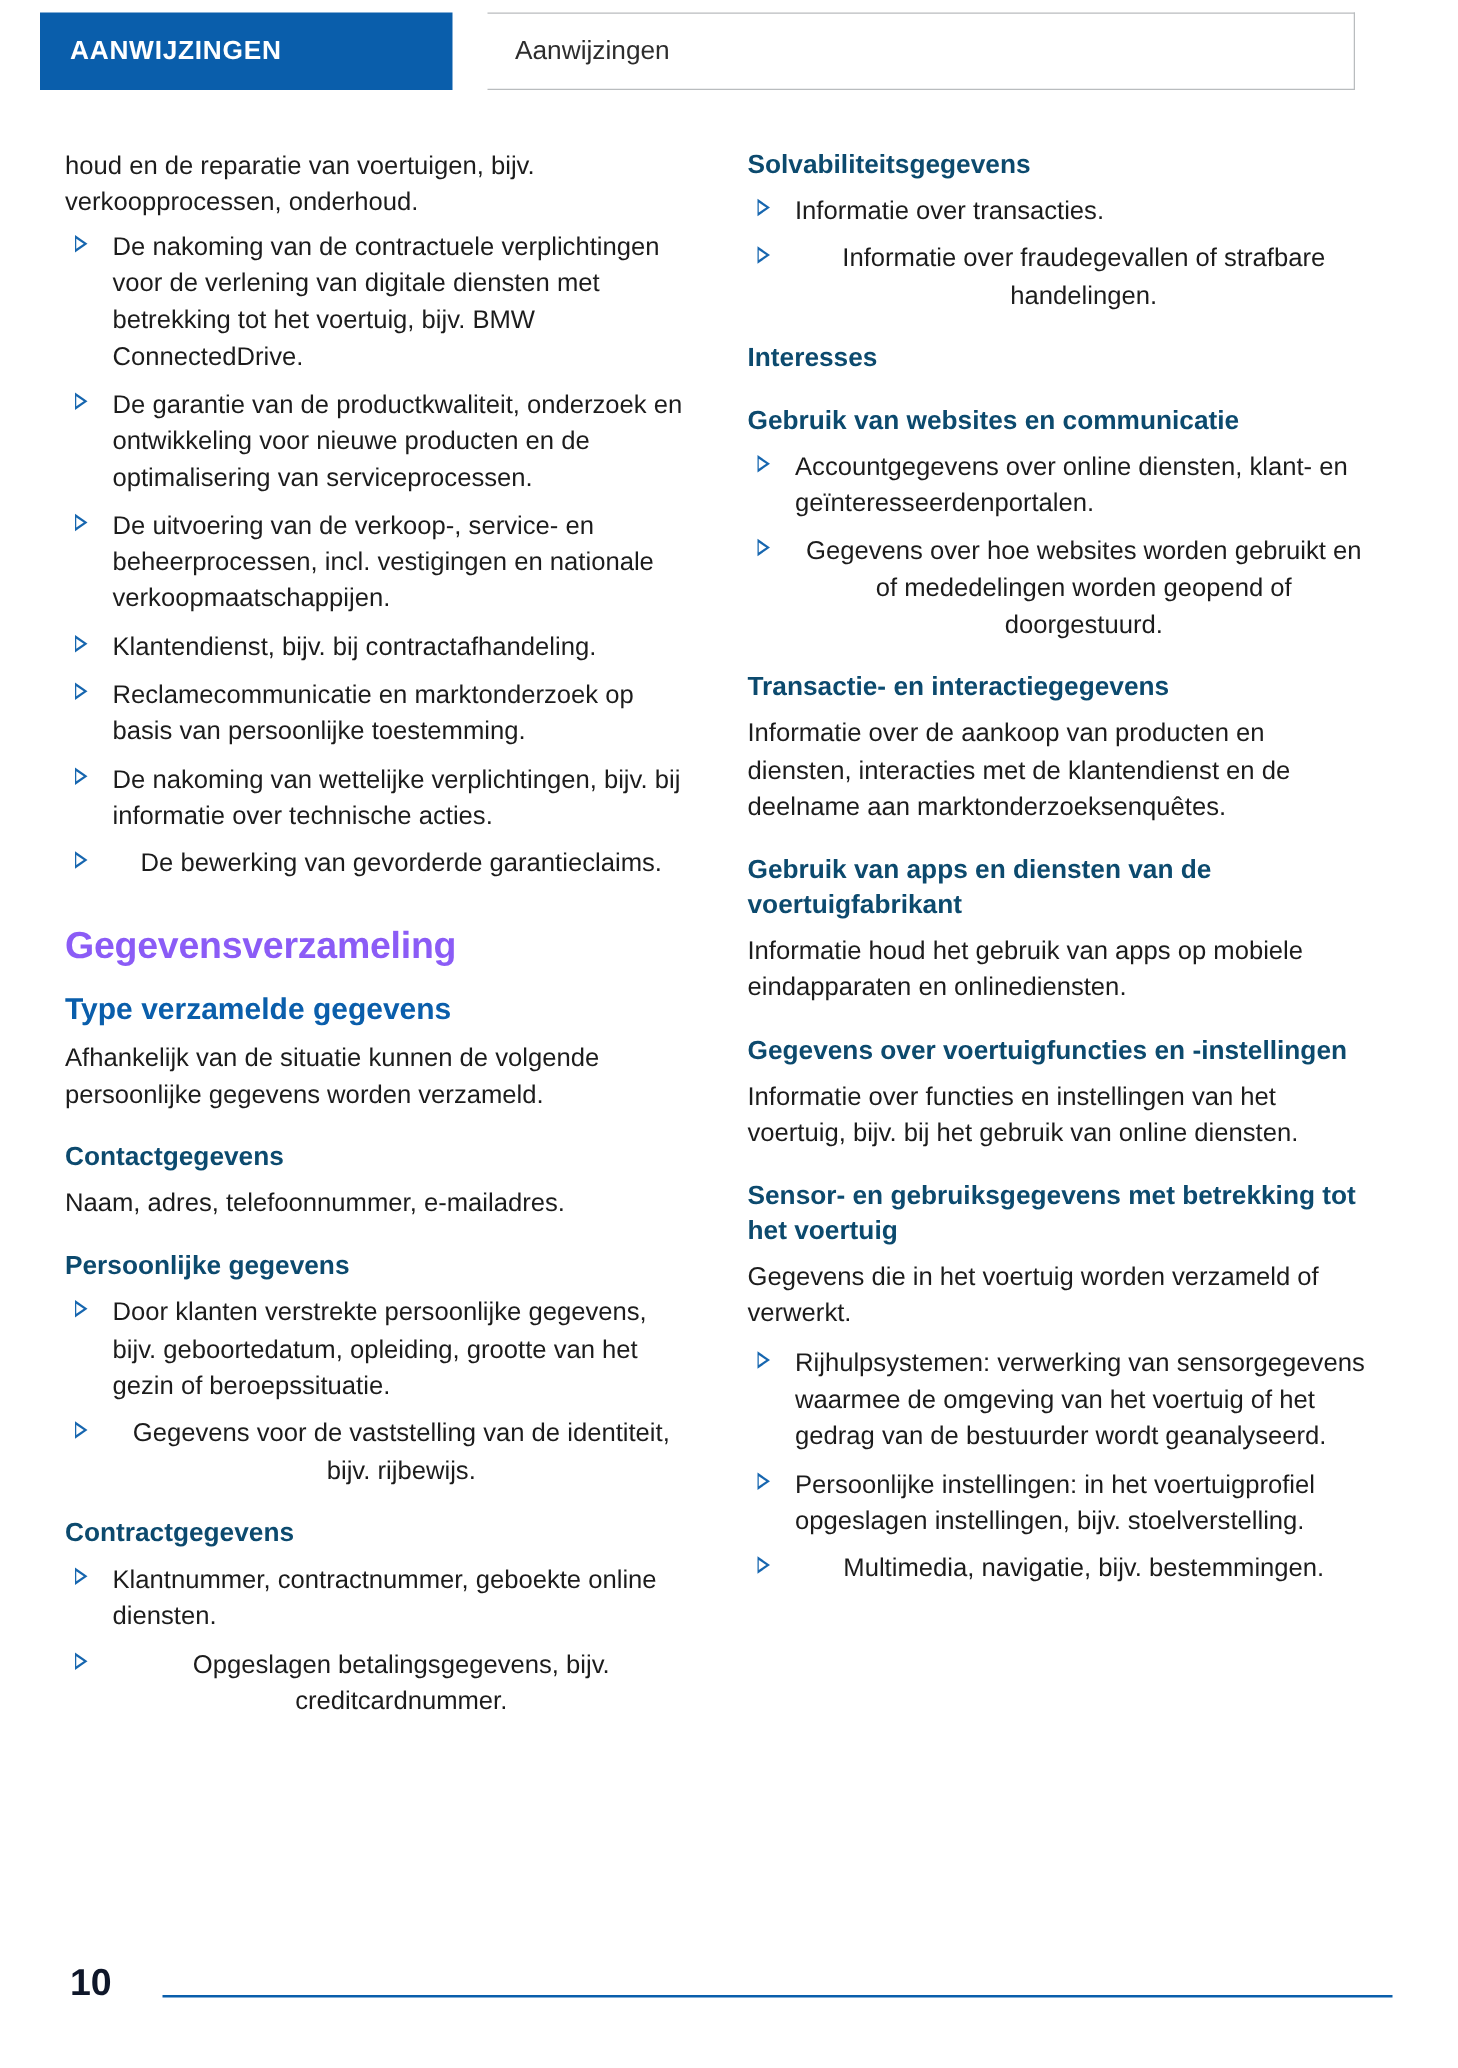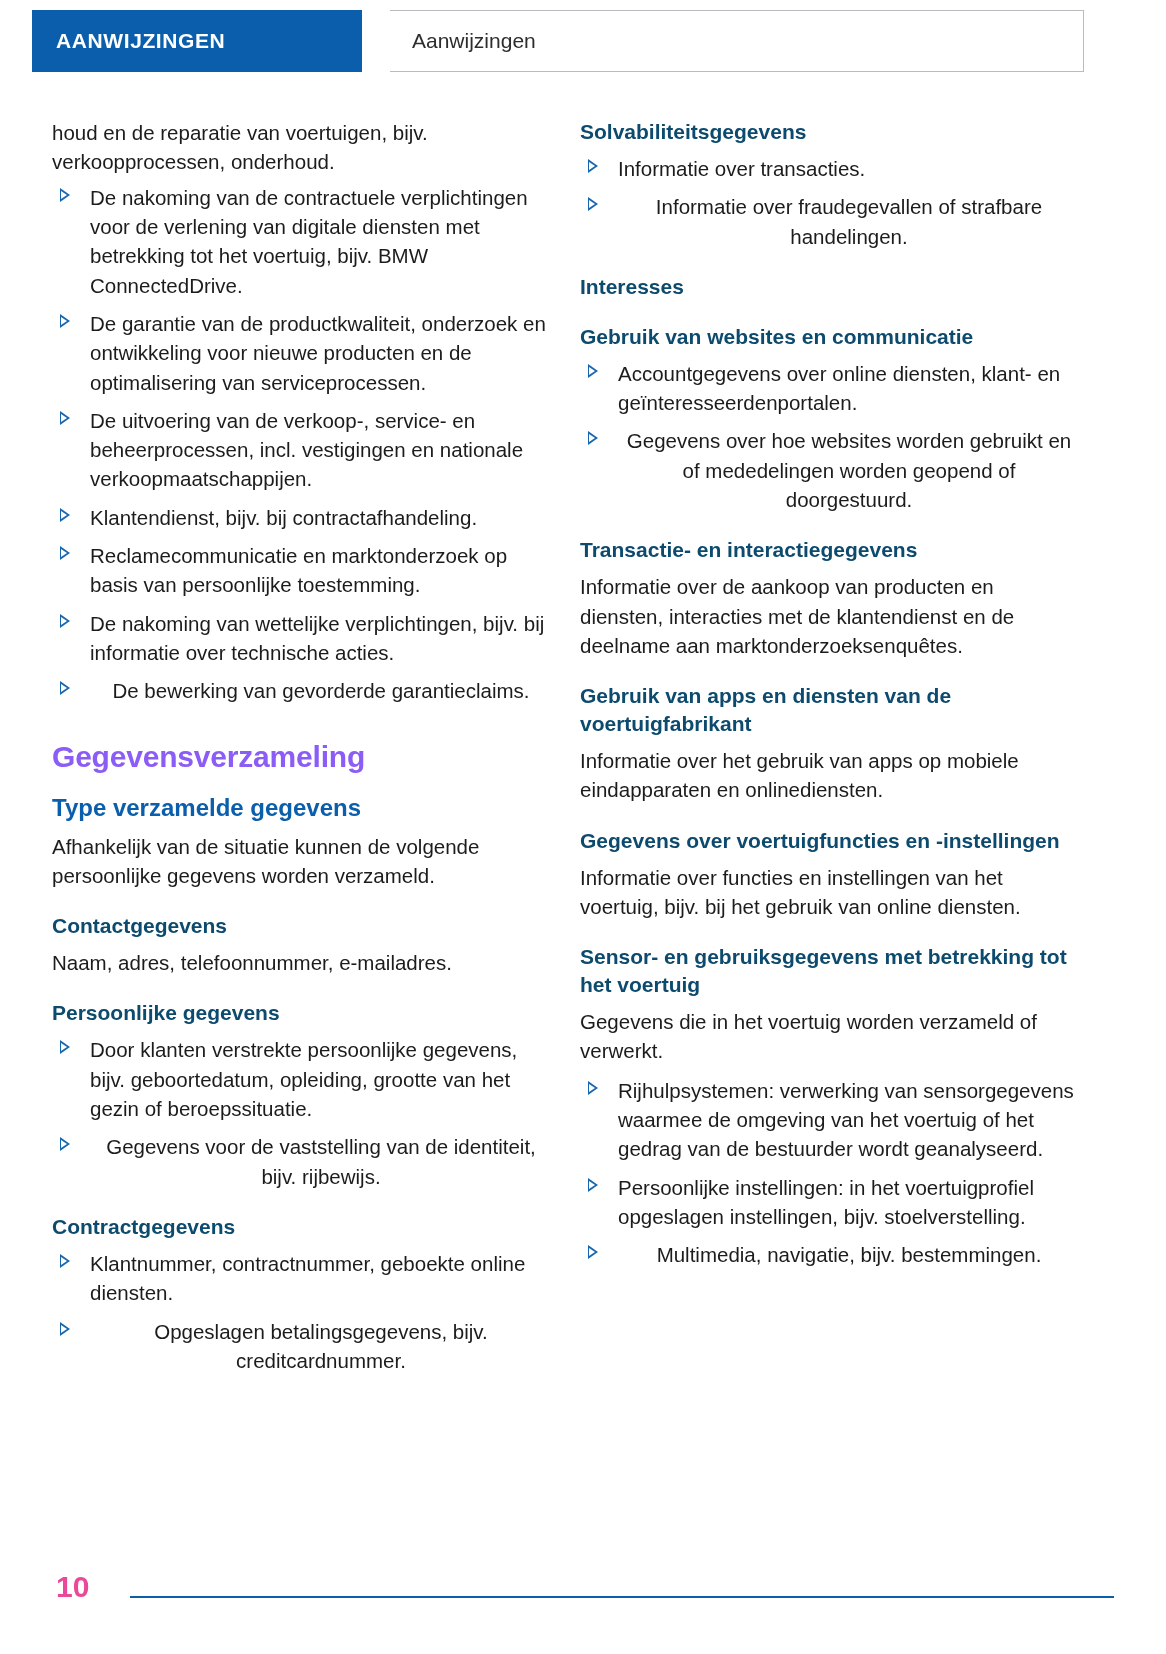--- a/index.html
+++ b/index.html
@@ -60,21 +60,21 @@
     color: #2d2d2d;
   }
 
   
   .content {
     position: absolute;
     top: 118px;
     left: 0;
     width: 1166px;
     display: flex;
-    gap: 28px;
+    gap: 46px;
     padding: 0 52px;
     box-sizing: border-box;
   }
   .col {
     width: 500px;
   }
 
   p, li, h2, h3, h4 {
     margin: 0;
   }
@@ -161,21 +161,21 @@
     left: 0;
     width: 1166px;
     height: 48px;
   }
   .page-number {
     position: absolute;
     left: 56px;
     bottom: 8px;
     font-size: 30px;
     font-weight: bold;
-    color: #ec4899;
+    color: #0f172a;
     margin-top: 47px;
   }
   .footer-rule {
     position: absolute;
     left: 130px;
     right: 52px;
     bottom: 14px;
     height: 2px;
     background: #0a5eab;
   }
@@ -244,21 +244,21 @@
     <h4 class="h-bold">Gebruik van websites en communicatie</h4>
     <ul class="bullets">
       <li><span class="tri"></span><span>Accountgegevens over online diensten, klant- en geïnteresseerdenportalen.</span></li>
       <li><span class="tri"></span><span>Gegevens over hoe websites worden gebruikt en of mededelingen worden geopend of doorgestuurd.</span></li>
     </ul>
 
     <h4 class="h-bold">Transactie- en interactiegegevens</h4>
     <p class="para">Informatie over de aankoop van producten en diensten, interacties met de klantendienst en de deelname aan marktonderzoeksenquêtes.</p>
 
     <h4 class="h-bold">Gebruik van apps en diensten van de voertuigfabrikant</h4>
-    <p class="para">Informatie over het gebruik van apps op mobiele eindapparaten en onlinediensten.</p>
+    <p class="para">Informatie houd het gebruik van apps op mobiele eindapparaten en onlinediensten.</p>
 
     <h4 class="h-bold">Gegevens over voertuigfuncties en -instellingen</h4>
     <p class="para">Informatie over functies en instellingen van het voertuig, bijv. bij het gebruik van online diensten.</p>
 
     <h4 class="h-bold">Sensor- en gebruiksgegevens met betrekking tot het voertuig</h4>
     <p class="para">Gegevens die in het voertuig worden verzameld of verwerkt.</p>
     <ul class="bullets">
       <li><span class="tri"></span><span>Rijhulpsystemen: verwerking van sensorgegevens waarmee de omgeving van het voertuig of het gedrag van de bestuurder wordt geanalyseerd.</span></li>
       <li><span class="tri"></span><span>Persoonlijke instellingen: in het voertuigprofiel opgeslagen instellingen, bijv. stoelverstelling.</span></li>
       <li><span class="tri"></span><span>Multimedia, navigatie, bijv. bestemmingen.</span></li>

